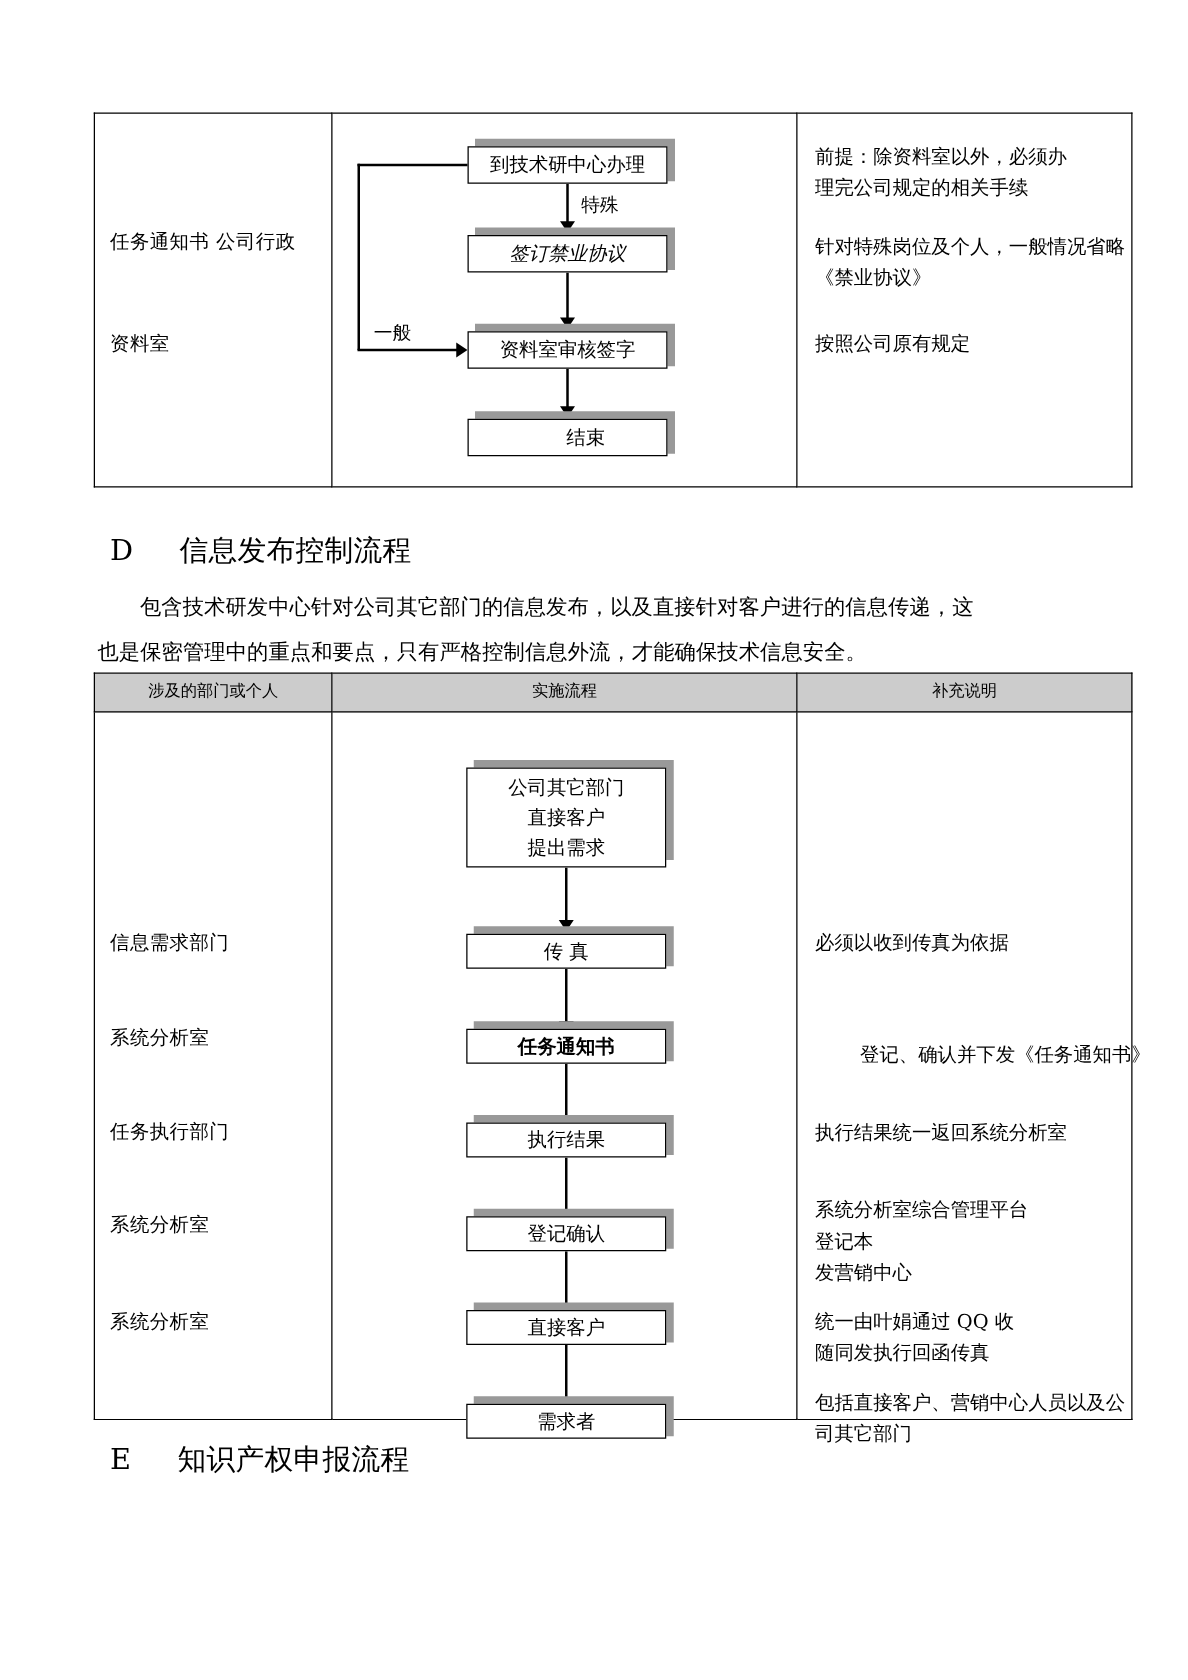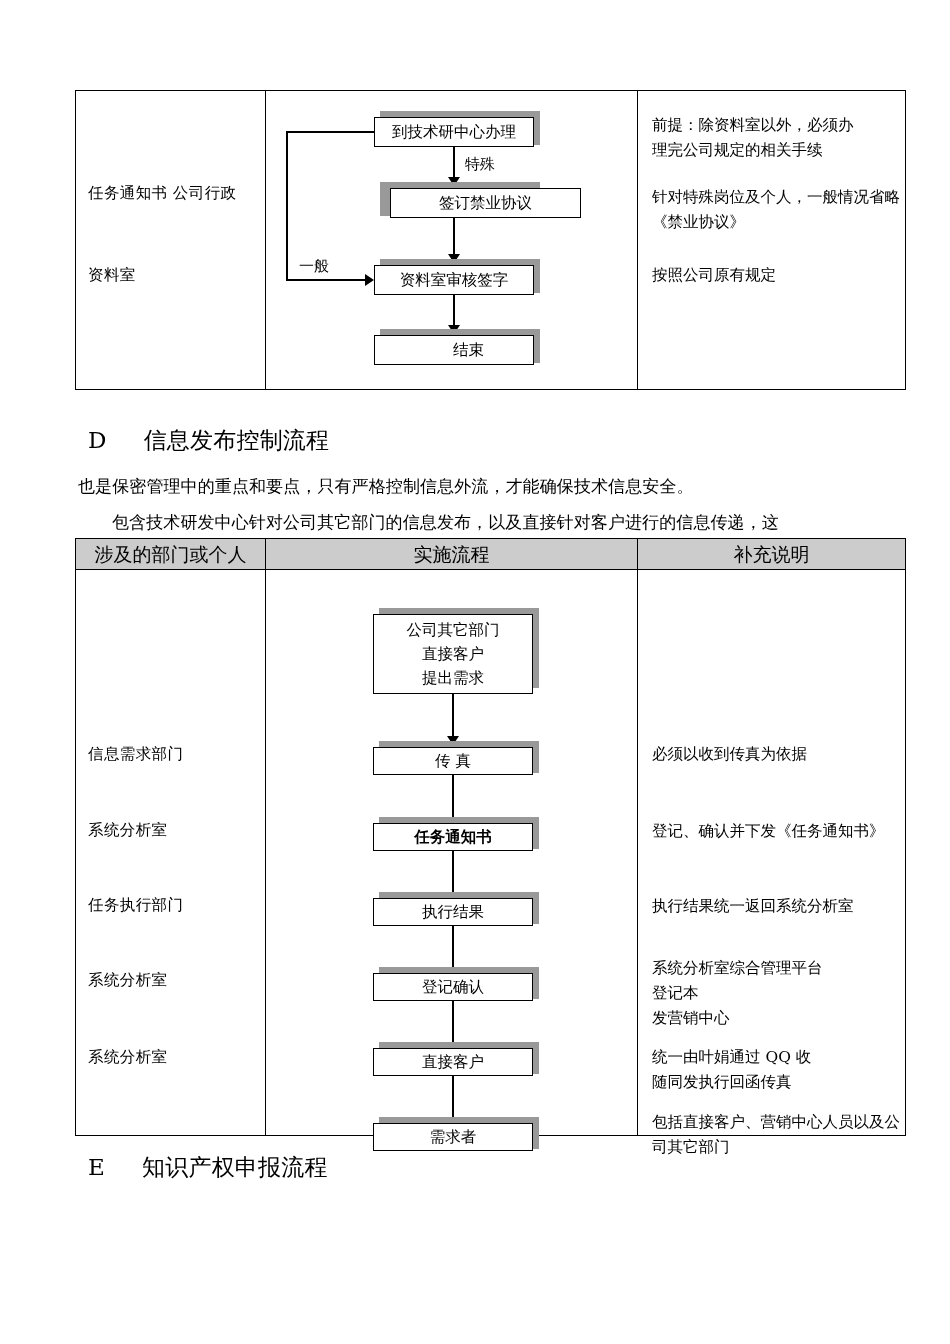--- a/index.html
+++ b/index.html
@@ -31,21 +31,21 @@
   }
   .flow-table td, .flow-table th {
     border: 1.3px solid #000;
     vertical-align: top;
     padding: 0;
     background: #fff;
   }
   .hdr-cell {
     background: #cccccc !important;
     text-align: center;
-    font-size: 19px;
+    font-size: 13px;
     font-weight: normal;
     height: 30px;
     line-height: 30px;
     font-family: "DejaVu Serif", "Liberation Serif", serif;
   }
 
   
   .role-col { position: relative; }
   .role-label {
     position: absolute;
@@ -174,21 +174,21 @@
           <div class="pshadow" style="left:114px; top:20px; width:160px; height:34px;"></div>
           <div class="pbox" style="left:108px; top:26px; width:160px; height:30px;">
             <span>到技术研中心办理</span>
           </div>
 
           <div class="vline" style="left:187px; top:56px; height:32px;"></div>
           <div class="arrow-down" style="left:182px; top:86px;"></div>
           <div class="edge-label" style="left:198px; top:64px;">特殊</div>
 
           <div class="pshadow" style="left:114px; top:91px; width:160px; height:34px;"></div>
-          <div class="pbox" style="left:124px; top:97px; width:191px; height:30px;">
+          <div class="pbox" style="left:108px; top:97px; width:160px; height:30px;font-style:italic;">
             <span>签订禁业协议</span>
           </div>
 
           <div class="vline" style="left:187px; top:127px; height:38px;"></div>
           <div class="arrow-down" style="left:182px; top:163px;"></div>
 
           <div class="pshadow" style="left:114px; top:168px; width:160px; height:34px;"></div>
           <div class="pbox" style="left:108px; top:174px; width:160px; height:30px;">
             <span>资料室审核签字</span>
           </div>
@@ -226,22 +226,22 @@
   </tbody>
     </table>
 
   <div class="sec-head" style="left:88px; top:425px;">
     <span>D</span>
     <span style="display:inline-block;width:22px"></span>
     <span>信息发布控制流程</span>
   </div>
 
   <div class="para" style="left:78px; top:468px; width:800px;">
+    <div style="text-indent:34px;">包含技术研发中心针对公司其它部门的信息发布，以及直接针对客户进行的信息传递，这</div>
     <div>也是保密管理中的重点和要点，只有严格控制信息外流，才能确保技术信息安全。</div>
-    <div style="text-indent:34px;">包含技术研发中心针对公司其它部门的信息发布，以及直接针对客户进行的信息传递，这</div>
   </div>
 
   <table class="flow-table" style="left:75px; top:538px; width:830px; height:597px;">
     <colgroup>
       <col style="width:190px">
       <col style="width:372px">
       <col style="width:268px">
     </colgroup>
     <tbody>
         <tr>
@@ -316,21 +316,21 @@
           <div class="pbox" style="left:107px; top:553px; width:160px; height:28px;">
             <span>需求者</span>
           </div>
         </div>
       </td>
 
       <td class="note-col">
         <div class="note-block" style="top:172px;">
           <div>必须以收到传真为依据</div>
         </div>
-        <div class="note-block" style="top:249px;">
+        <div class="note-block" style="top:262px;margin-left:36px;">
           <div>登记、确认并下发《任务通知书》</div>
         </div>
         <div class="note-block" style="top:324px;">
           <div>执行结果统一返回系统分析室</div>
         </div>
         <div class="note-block" style="top:386px;">
           <div>系统分析室综合管理平台</div>
           <div>登记本</div>
           <div>发营销中心</div>
         </div>

